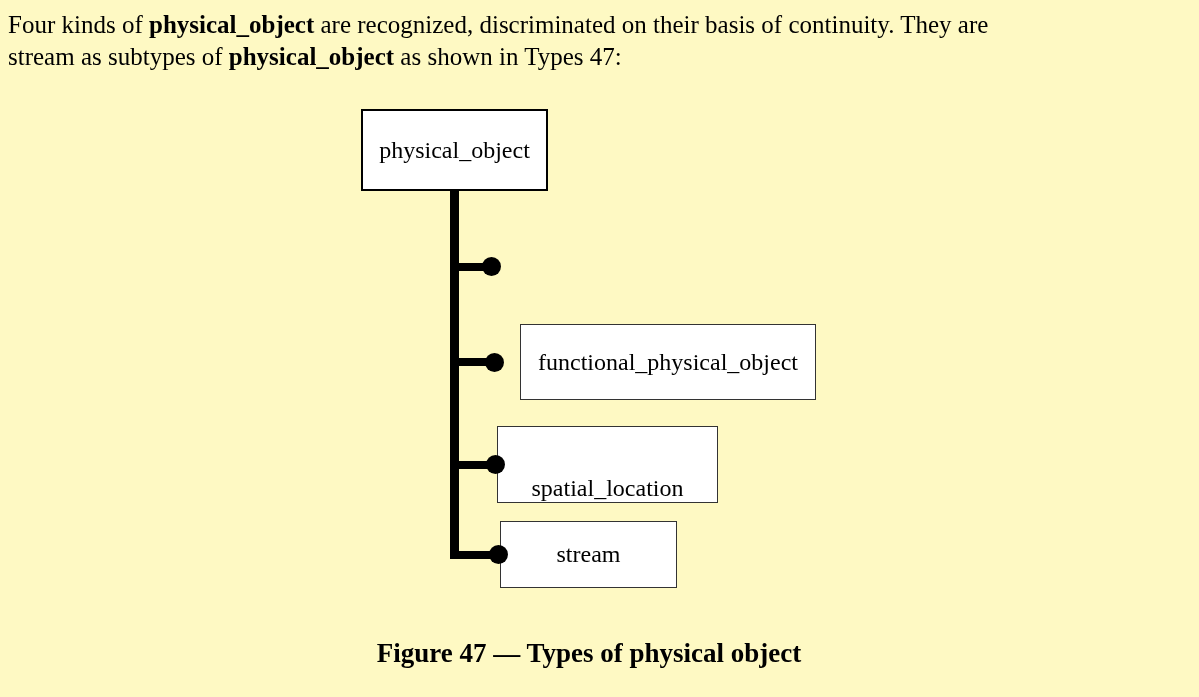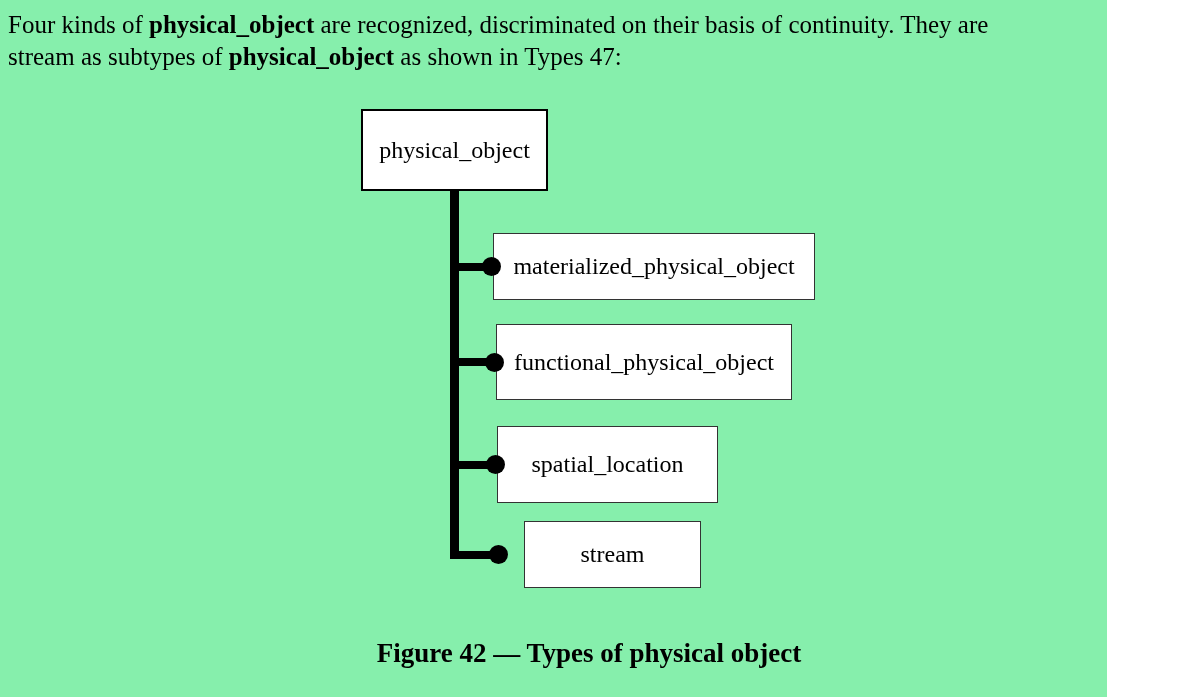--- a/index.html
+++ b/index.html
@@ -1,21 +1,21 @@
 <!DOCTYPE html>
 <html><head>
 <meta charset="utf-8">
 <style>
   * { margin: 0; padding: 0; box-sizing: border-box; }
   html, body { background: #ffffff; }
   .page {
     position: relative;
-    width: 1107px;
+    width: 1199px;
     height: 697px;
-    background: #86efac;
+    background: #fef9c3;
     color: #000000;
     font-family: "Liberation Serif", "DejaVu Serif", serif;
     overflow: hidden;
   }
 
   
   .intro {
     position: absolute;
     left: 8px;
     top: 9px;
@@ -55,23 +55,23 @@
     font-size: 24px;
     color: #000000;
     white-space: nowrap;
   }
   .root-node {
     left: 361px; top: 109px; width: 187px; height: 82px;
     border: 2px solid #000000;
   }
   .child-node { border: 1.5px solid #333333; }
   .child-0 { left: 493px; top: 233px; width: 322px; height: 67px; }
-  .child-1 { left: 496px; top: 324px; width: 296px; height: 76px; }
-  .child-2 { left: 497px; top: 426px; width: 221px; height: 77px; }
-  .child-3 { left: 524px; top: 521px; width: 177px; height: 67px; }
+  .child-1 { left: 520px; top: 324px; width: 296px; height: 76px; }
+  .child-2 { left: 497px; top: 426px; width: 221px; height: 77px; align-items: flex-end; }
+  .child-3 { left: 500px; top: 521px; width: 177px; height: 67px; }
 
   
   .dot {
     position: absolute;
     width: 19px;
     height: 19px;
     border-radius: 50%;
     background: #000000;
   }
   .dot-0 { left: 482px; top: 257px; }
@@ -103,33 +103,30 @@
 
   <div class="trunk"></div>
   <div class="stub stub-0"></div>
   <div class="stub stub-1"></div>
   <div class="stub stub-2"></div>
   <div class="stub stub-3"></div>
 
   <div class="node root-node">
     <span>physical_object</span>
   </div>
-  <div class="node child-node child-0">
-    <span>materialized_physical_object</span>
-  </div>
   <div class="node child-node child-1">
     <span>functional_physical_object</span>
   </div>
   <div class="node child-node child-2">
     <span>spatial_location</span>
   </div>
   <div class="node child-node child-3">
     <span>stream</span>
   </div>
 
   <div class="dot dot-0"></div>
   <div class="dot dot-1"></div>
   <div class="dot dot-2"></div>
   <div class="dot dot-3"></div>
 
-  <div class="figure-caption">Figure 42 — Types of physical object</div>
+  <div class="figure-caption">Figure 47 — Types of physical object</div>
 
 </div>
 
 </body></html>

